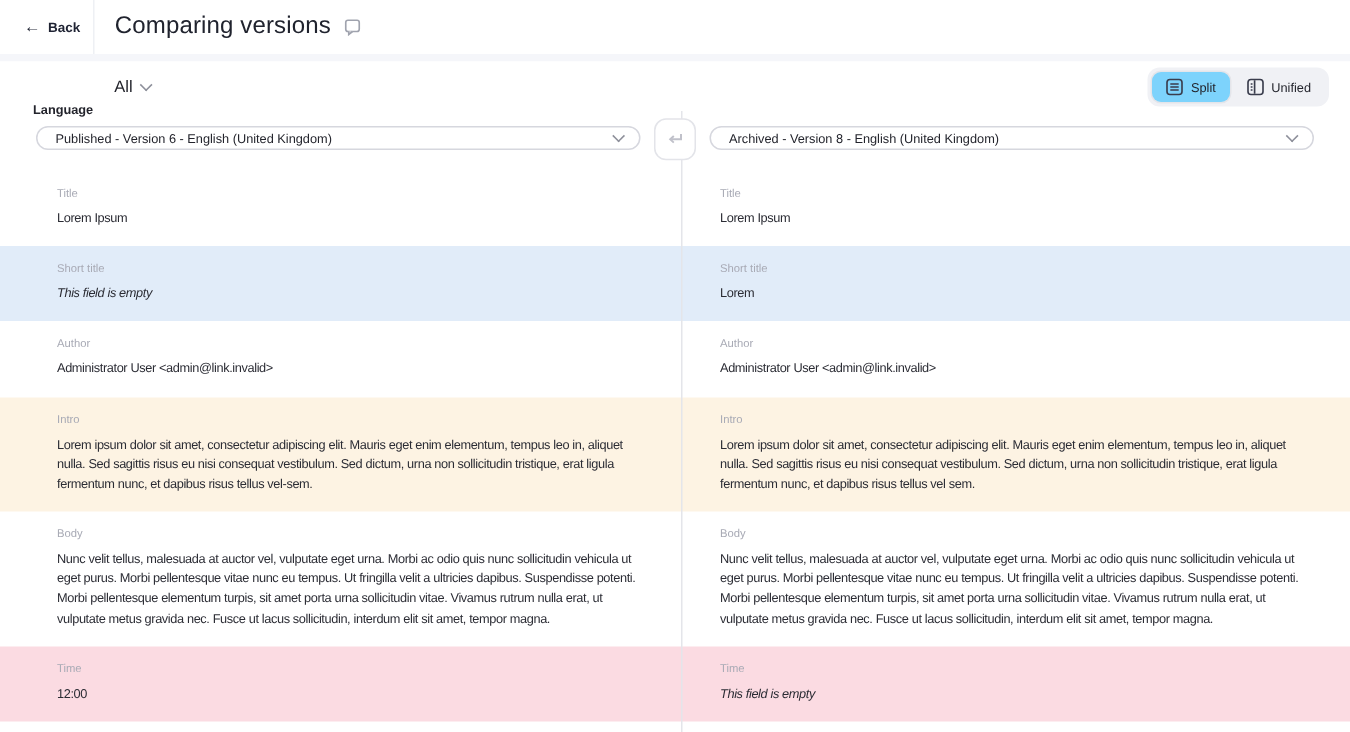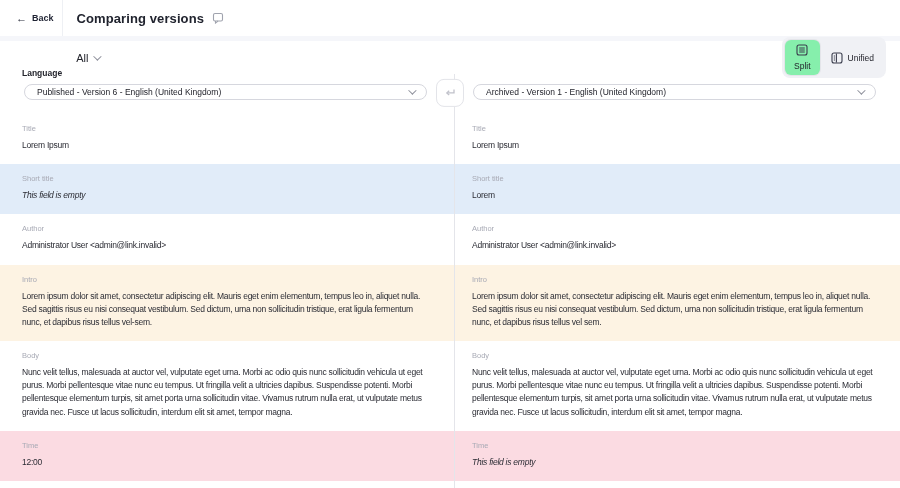--- a/index.html
+++ b/index.html
@@ -5,55 +5,55 @@
   * { margin:0; padding:0; box-sizing:border-box; }
   html,body { width:900px; height:488px; overflow:hidden; background:#fff;
     font-family:"Liberation Sans", sans-serif; color:#2b2c34; }
 
   
   .header { height:36px; display:flex; align-items:center; background:#fff; padding:0 14px; }
   .back-btn { display:flex; align-items:center; gap:5px; background:none; border:none;
     font-family:inherit; font-size:9px; font-weight:600; color:#1f2333; cursor:pointer; padding:0 8px 0 2px; height:36px;}
   .back-arrow { font-size:11px; line-height:1; color:#1f2333; }
   .header-divider { width:1px; height:36px; background:#eef0f4; margin-right:14px; }
-  .page-title { font-size:13px; font-weight:700; color:#20232e; letter-spacing:.1px;text-align:center; }
+  .page-title { font-size:16px; font-weight:400; color:#20232e; letter-spacing:.1px;text-align:center; }
   .title-icon { margin-left:8px; display:inline-flex; }
 
   .band { height:5px; background:#f5f6fa; }
 
   
   .toolbar { height:33px; display:flex; align-items:center; justify-content:space-between; padding:0 14px 0 22px; background:#fff; }
   .lang { display:flex; align-items:center; gap:14px; }
   .lang-label { font-size:8.5px; font-weight:700; color:#23242c;margin-top:30px; }
   .lang-select { display:flex; align-items:center; gap:5px; background:none; border:none;
     font-family:inherit; font-size:11px; color:#23242c; cursor:pointer; }
   .chev { width:6px; height:6px; border-right:1.3px solid #8d8f9a; border-bottom:1.3px solid #8d8f9a;
     transform:rotate(45deg) translateY(-2px); display:inline-block; }
   .view-toggle { display:flex; gap:2px; background:#f0f1f5; border-radius:8px; padding:3px; }
   .toggle-btn { display:flex; align-items:center; gap:5px; border:none; background:transparent;
     font-family:inherit; font-size:8.5px; color:#23242c; padding:4px 9px; border-radius:6px; cursor:pointer; }
-  .toggle-btn.active { background:#86efac; box-shadow:0 0 0 1px #e4e5ea;flex-direction:column; }
+  .toggle-btn.active { background:#7dd3fc; box-shadow:0 0 0 1px #e4e5ea; }
   .toggle-btn svg { display:block; }
 
   
   .compare { position:relative; min-height:414px; }
   .col-divider { position:absolute; left:454px; top:0; bottom:0; width:1px; background:#e4e5ea; z-index:2; }
 
   
   .selects-row { display:flex; align-items:center; padding:10px 24px 14px 24px; gap:46px; position:relative; }
   .select { flex:1; height:16px; display:flex; align-items:center; justify-content:space-between;
     background:#fff; border:1px solid #d6d7de; border-radius:8px; padding:0 12px;
     font-family:inherit; font-size:8.5px; color:#23242c; cursor:pointer; }
   .swap-btn { position:absolute; left:50%; top:50%; transform:translate(-50%,-54%);
     width:28px; height:28px; background:#fff; border:1px solid #e3e4e9; border-radius:8px;
     display:flex; align-items:center; justify-content:center; cursor:pointer; z-index:3; }
 
   
   .field-row { display:flex; }
-  .cell { flex:1; padding:10px 24px 12px 22px; }
+  .cell { flex:1; padding:10px 24px 12px 38px; }
   .cell + .cell { padding-left:22px; }
   .field-label { font-size:7.5px; color:#a8aab5; margin-bottom:6px; }
   .field-value { font-size:8.5px; letter-spacing:-0.25px; line-height:1.55; color:#2b2c34; }
   .italic { font-style:italic; }
   .email-link { }
   .bg-blue  { background:#e1ecf9; }
   .bg-cream { background:#fdf3e3; }
   .bg-pink  { background:#fbdbe2; }
 </style>
 </head>
@@ -117,21 +117,21 @@
     </button>
     <button class="swap-btn">
       <span>
         <svg width="12" height="12" viewBox="0 0 12 12" fill="none">
           <path d="M10 3.5 V7 H3.5" stroke="#c0c1ca" stroke-width="1.3" fill="none"></path>
           <path d="M5.2 4.8 L2.8 7 L5.2 9.2" stroke="#c0c1ca" stroke-width="1.3" fill="none"></path>
         </svg>
       </span>
     </button>
     <button class="select">
-      <span>Archived - Version 1 - English (United Kingdom)</span>
+      <span>Archived - Version 8 - English (United Kingdom)</span>
       <span class="chev"></span>
     </button>
   </div>
 
   <div class="field-row">
     <div class="cell">
       <div class="field-label">Title</div>
       <div class="field-value">Lorem Ipsum</div>
     </div>
     <div class="cell">

